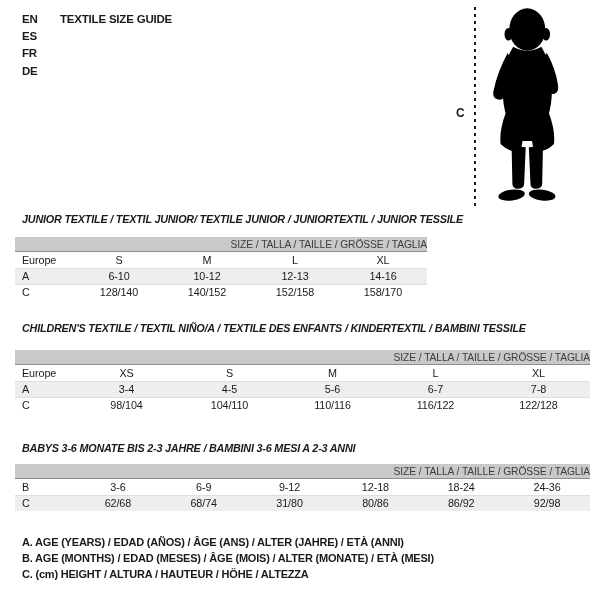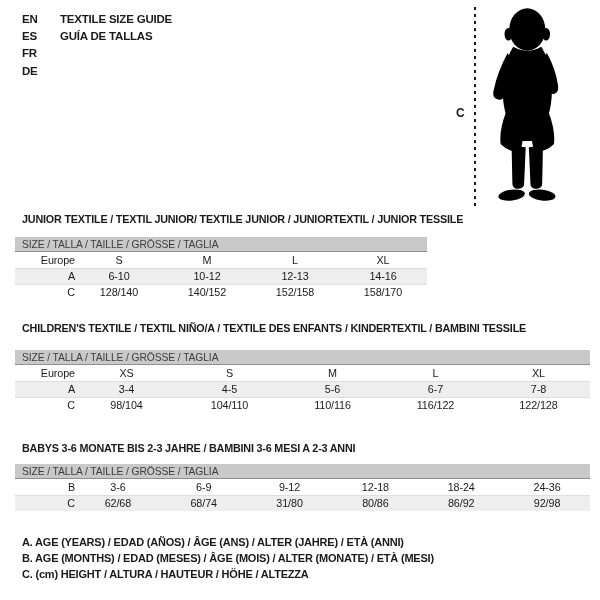--- a/index.html
+++ b/index.html
@@ -11,29 +11,29 @@
   .lang-block{position:absolute;left:22px;top:11px;}
   .lang-row{display:flex;font-weight:bold;font-size:11.5px;line-height:17.2px;letter-spacing:-0.2px;}
   .lang-code{width:38px;}
   
   .c-label{position:absolute;left:456px;top:106px;font-weight:bold;font-size:12px;}
   .dash-line{position:absolute;left:474px;top:7px;width:2px;height:203px;
     background:repeating-linear-gradient(to bottom,#1a1a1a 0 3px,transparent 3px 7px);}
   .baby{position:absolute;left:487px;top:6px;width:79px;height:204px;}
   .baby *{fill:#000;}
   
-  .sec-title{position:absolute;left:22px;margin:0;font-size:10.8px;font-weight:bold;letter-spacing:-0.2px;white-space:nowrap;}
+  .sec-title{position:absolute;left:22px;margin:0;font-size:10.8px;font-weight:bold;letter-spacing:-0.2px;white-space:nowrap;font-style:italic;}
   .sec-title-2line{white-space:normal;line-height:16.5px;width:540px;}
   
   .size-bar{position:absolute;left:15px;height:15px;background:#c9c9c9;border-bottom:1px solid #8f8f8f;
-    font-size:10.3px;line-height:15px;padding-left:7px;color:#3c3c3c;box-sizing:border-box;letter-spacing:-0.1px;}
+    font-size:10.3px;line-height:15px;padding-left:7px;color:#3c3c3c;box-sizing:border-box;letter-spacing:-0.1px;text-align:right;}
   
   table.sizes{position:absolute;left:15px;border-collapse:collapse;table-layout:fixed;font-size:10.8px;letter-spacing:-0.1px;}
   table.sizes td{height:15px;padding:0;text-align:center;line-height:15px;overflow:hidden;}
-  table.sizes td.lbl{text-align:right;padding-left:7px;}
+  table.sizes td.lbl{text-align:left;padding-left:7px;}
   table.sizes tr{border-bottom:1px solid #dedede;}
   table.sizes tr:last-child{border-bottom:none;}
   table.sizes tr.shaded{background:#eeeeee;}
   
   .t-junior{top:213px;}
   .bar-junior{top:237px;width:412px;}
   .tb-junior{top:253px;width:412px;}
   .t-children{top:322px;}
   .bar-children{top:350px;width:575px;}
   .tb-children{top:366px;width:575px;}
@@ -48,21 +48,20 @@
 
 <div class="page">
 
   <div class="lang-block">
     <div class="lang-row">
       <span class="lang-code">EN</span>
       <span class="lang-title">TEXTILE SIZE GUIDE</span>
     </div>
     <div class="lang-row">
       <span class="lang-code">ES</span>
-      <span class="lang-title">GUÍA DE TALLAS</span>
     </div>
     <div class="lang-row">
       <span class="lang-code">FR</span>
     </div>
     <div class="lang-row">
       <span class="lang-code">DE</span>
     </div>
   </div>
 
   <span class="c-label">C</span>

